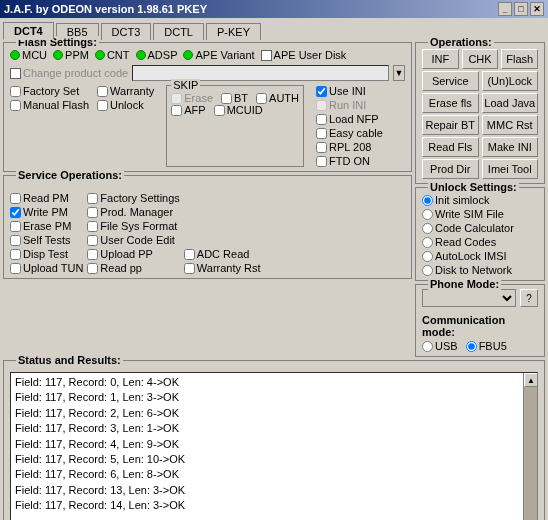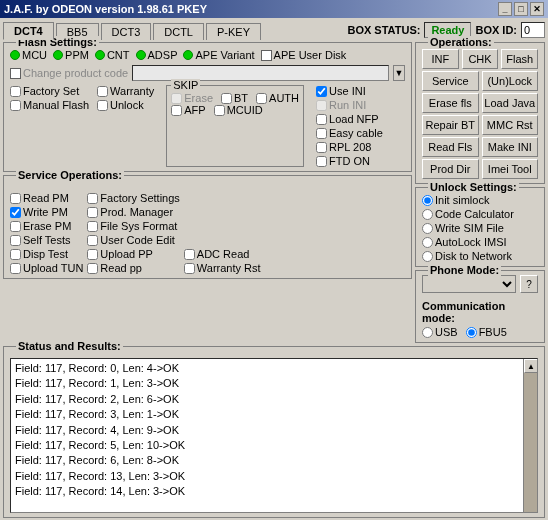--- a/index.html
+++ b/index.html
@@ -363,26 +363,20 @@
 </div>
 
 <div class="main-container">
 
   <div class="tabs-bar">
     <div class="tab active">DCT4</div>
     <div class="tab">BB5</div>
     <div class="tab">DCT3</div>
     <div class="tab">DCTL</div>
     <div class="tab">P-KEY</div>
-    <div class="box-status-area">
-      <span class="box-status-label">BOX STATUS:</span>
-      <span class="box-status-value">Ready</span>
-      <span class="box-id-label">BOX ID:</span>
-      <span class="box-id-value">0</span>
-    </div>
   </div>
 
   <div class="content-area">
 
     <div class="left-panel">
 
       <div class="group-box flash-settings">
         <span class="group-box-title">Flash Settings:</span>
 
         <div class="flash-row1">
@@ -604,25 +598,29 @@
 
       <div class="group-box unlock-settings">
         <span class="group-box-title">Unlock Settings:</span>
         <div class="unlock-col">
           <label class="radio-option">
             <input type="radio" name="unlock" checked="" style="">
             <span>Init simlock</span>
           </label>
           <label class="radio-option">
             <input type="radio" name="unlock" style="">
-            <span>Code Calculator</span>
+            <span>Write SIM File</span>
           </label>
           <label class="radio-option">
             <input type="radio" name="unlock" style="">
-            <span>Write SIM File</span>
+            <span>Code Calculator</span>
+          </label>
+          <label class="radio-option">
+            <input type="radio" name="unlock" style="">
+            <span>Read Codes</span>
           </label>
           <label class="radio-option">
             <input type="radio" name="unlock" style="">
             <span>AutoLock IMSI</span>
           </label>
           <label class="radio-option">
             <input type="radio" name="unlock" style="">
             <span>Disk to Network</span>
           </label>
         </div>

